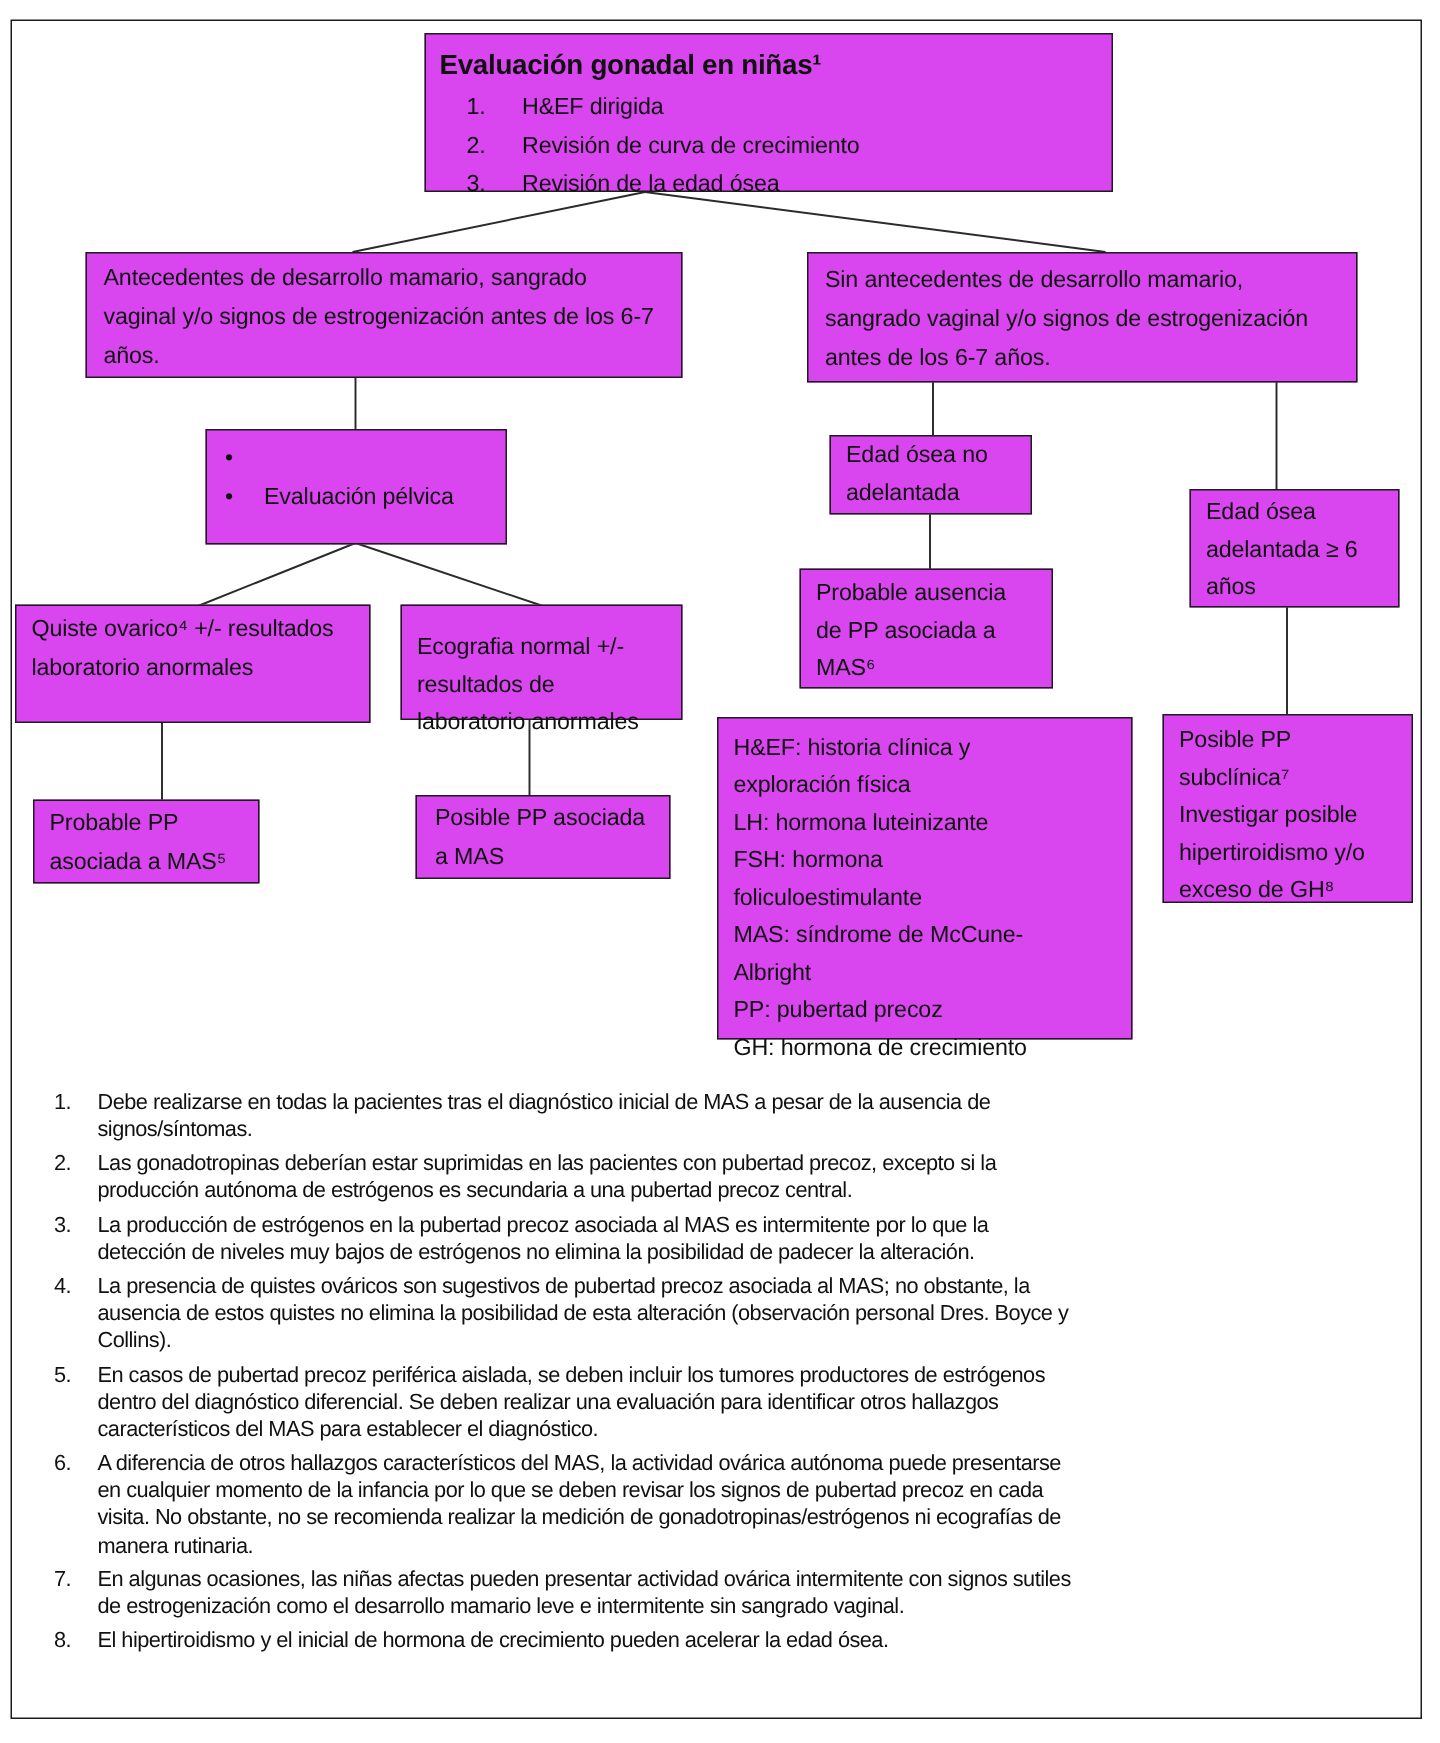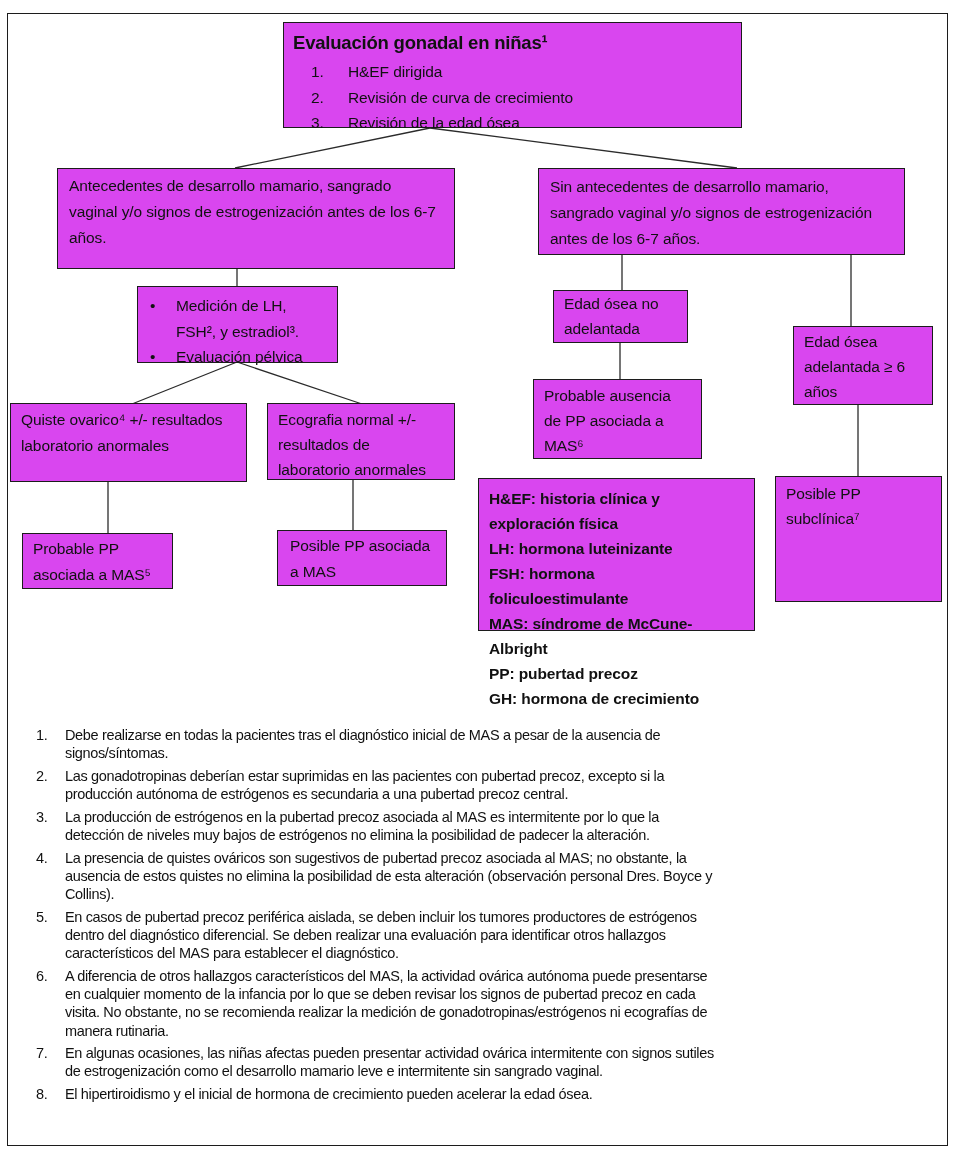--- a/index.html
+++ b/index.html
@@ -94,72 +94,72 @@
           <span class="step-label">Revisión de curva de crecimiento</span>
         </div>
 
         <div class="step-row">
           <span class="num">3.</span>
           <span class="step-label">Revisión de la edad ósea</span>
         </div>
       </div>
   </div>
 
-  <div class="box" style="left:57px; top:168px; width:398px; height:101px; padding:4px 11px;">Antecedentes de desarrollo mamario, sangrado vaginal y/o signos de estrogenización antes de los 6-7 años.</div>
+  <div class="box" style="left:57px; top:168px; width:398px; height:84px; padding:4px 11px;">Antecedentes de desarrollo mamario, sangrado vaginal y/o signos de estrogenización antes de los 6-7 años.</div>
 
   <div class="box" style="left:538px; top:168px; width:367px; height:87px; padding:5px 11px;">Sin antecedentes de desarrollo mamario, sangrado vaginal y/o signos de estrogenización antes de los 6-7 años.</div>
 
   <div class="box" style="left:137px; top:286px; width:201px; height:77px; padding:6px 8px 5px 12px;">
     <div>
 
         <div class="bullet-row">
           <span class="bullet"></span>
-          <span>Medición de LH, FSH², y estradiol³.</span>
         </div>
 
         <div class="bullet-row">
           <span class="bullet"></span>
           <span>Evaluación pélvica</span>
         </div>
       </div>
   </div>
 
   <div class="box" style="left:553px; top:290px; width:135px; height:53px; padding:0px 10px; line-height:25px;">Edad ósea no adelantada</div>
 
   <div class="box" style="left:793px; top:326px; width:140px; height:79px; padding:2px 10px; line-height:25px;">Edad ósea adelantada ≥ 6 años</div>
 
   <div class="box" style="left:10px; top:403px; width:237px; height:79px; padding:3px 10px;">Quiste ovarico⁴ +/- resultados laboratorio anormales</div>
 
-  <div class="box" style="left:267px; top:403px; width:188px; height:77px; padding:3px 10px; line-height:25px;">Ecografia normal +/- resultados de laboratorio anormales</div>
+  <div class="box" style="left:267px; top:403px; width:188px; height:77px; padding:15px 10px; line-height:25px;">Ecografia normal +/- resultados de laboratorio anormales</div>
 
   <div class="box" style="left:533px; top:379px; width:169px; height:80px; padding:3px 10px; line-height:25px;">Probable ausencia de PP asociada a MAS⁶</div>
 
   <div class="box" style="left:22px; top:533px; width:151px; height:56px; padding:2px 10px;">Probable PP asociada a MAS⁵</div>
 
   <div class="box" style="left:277px; top:530px; width:170px; height:56px; padding:2px 12px;">Posible PP asociada a MAS</div>
 
-  <div class="box legend-box" style="left:478px; top:478px; width:277px; height:153px; line-height:25px;font-weight:bold;">
+  <div class="box legend-box" style="left:478px; top:478px; width:277px; height:215px; line-height:25px;">
     <div>
 
         <div class="legend-entry">H&amp;EF: historia clínica y exploración física</div>
 
         <div class="legend-entry">LH: hormona luteinizante</div>
 
         <div class="legend-entry">FSH: hormona foliculoestimulante</div>
 
         <div class="legend-entry">MAS: síndrome de McCune-Albright</div>
 
         <div class="legend-entry">PP: pubertad precoz</div>
 
         <div class="legend-entry">GH: hormona de crecimiento</div>
       </div>
   </div>
 
   <div class="box" style="left:775px; top:476px; width:167px; height:126px; padding:4px 10px; line-height:25px;">
     <div>Posible PP subclínica⁷</div>
+    <div>Investigar posible hipertiroidismo y/o exceso de GH⁸</div>
   </div>
 
   <div class="footnotes">
 
       <div class="fn-row">
         <span class="fn-num">1.</span>
         <span class="fn-text">Debe realizarse en todas la pacientes tras el diagnóstico inicial de MAS a pesar de la ausencia de signos/síntomas.</span>
       </div>
 
       <div class="fn-row">

